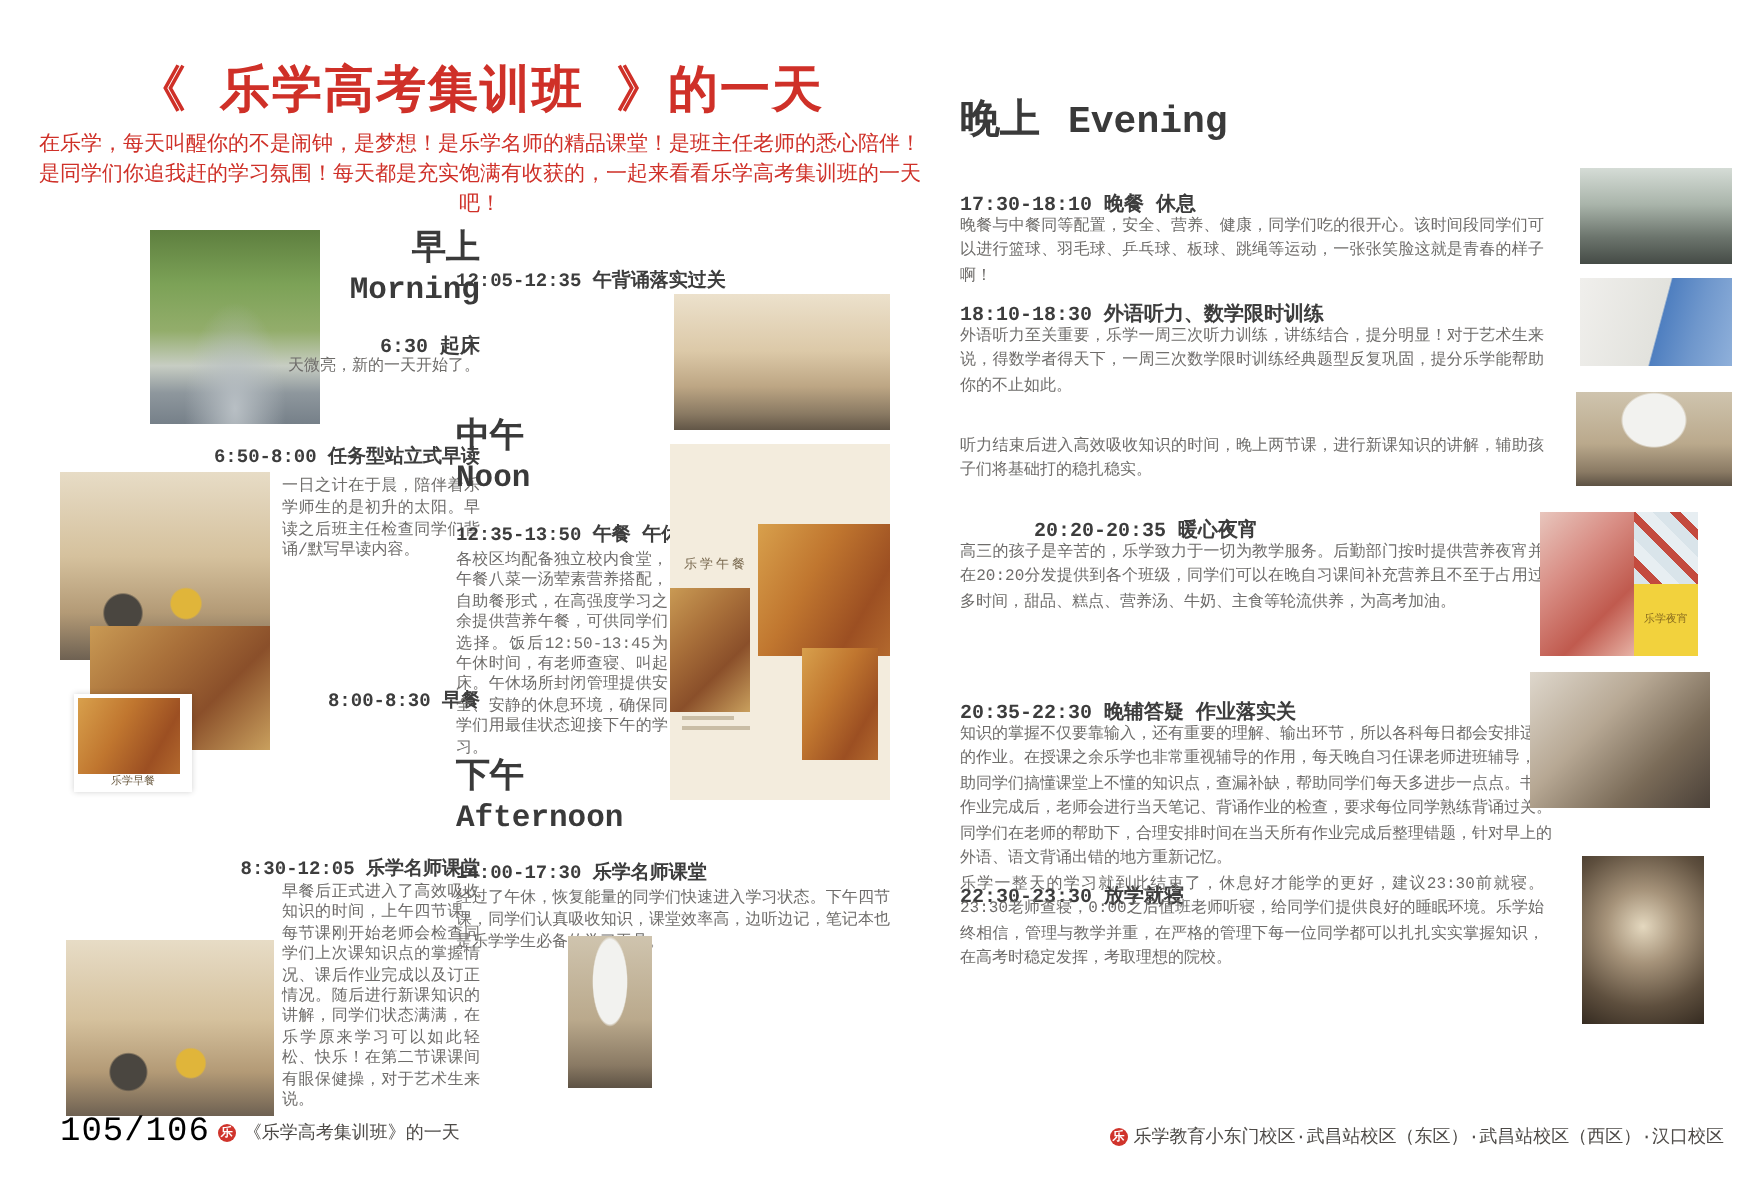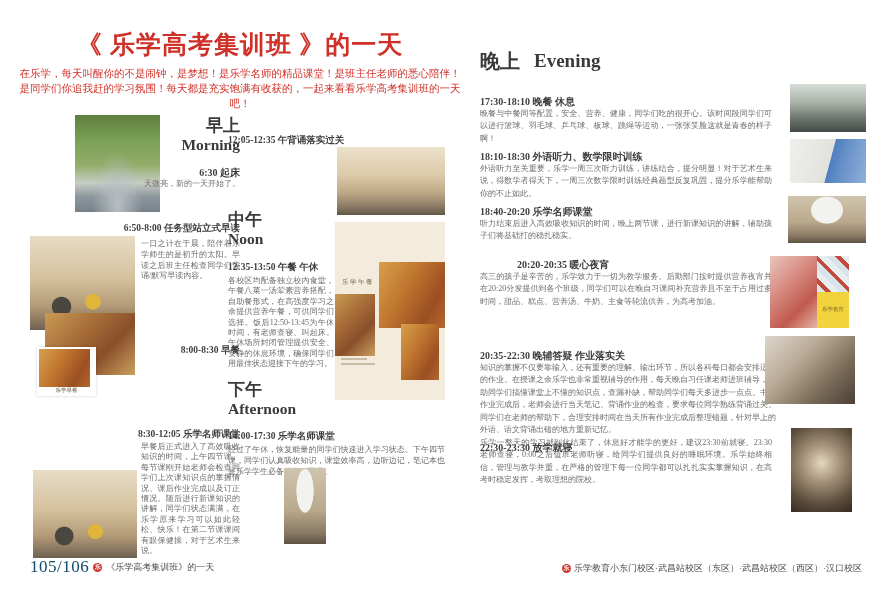--- a/index.html
+++ b/index.html
@@ -1,17 +1,17 @@
 <!DOCTYPE html>
 <html><head>
 <meta charset="utf-8">
 <style>
   html,body{margin:0;padding:0;background:#ffffff;}
   .page{position:relative;width:872px;height:598px;background:#ffffff;overflow:hidden;
-        font-family:Liberation Serif, serif;color:#6a6a6a;}
+        font-family:Liberation Mono, monospace;color:#6a6a6a;}
   .abs{position:absolute;}
   .red{color:#cf3028;}
   .title{font-size:25px;font-weight:bold;text-align:center;letter-spacing:1px;}
   .intro{font-size:10.5px;text-align:center;line-height:1.45;}
   .bighead-cn{font-size:17px;font-weight:bold;color:#3a3a3a;line-height:1.15;}
   .bighead-en{font-size:15.5px;font-weight:bold;color:#3a3a3a;line-height:1.2;}
   .time-head{font-size:9.5px;font-weight:bold;color:#3d3d3d;}
   .time-head-ev{font-size:10px;font-weight:bold;color:#3d3d3d;}
   .body-txt{font-size:8px;line-height:1.35;color:#6e6c6a;text-align:justify;}
   .body-txt-ev{font-size:8px;line-height:1.55;color:#6e6c6a;text-align:justify;}
@@ -37,21 +37,21 @@
   .ph-berry{background:repeating-linear-gradient(45deg,#d9e4ea 0 6px,#c44a3e 6px 10px,#e7eef2 10px 16px);}
   .ph-yellow{background:#f2d23d;display:flex;align-items:center;justify-content:center;}
   .ph-tutor{background:linear-gradient(135deg,#ded7cc 0%,#b7a894 38%,#7a6b58 70%,#4a4038 100%);}
   .ph-corridor{background:radial-gradient(circle at 50% 42%, #e4d8bf 0%, #a6937a 32%, #5e4f3e 70%, #352b21 100%);}
   .card-lunch{background:#f3ecdd;}
   .card-caption{font-size:6.5px;letter-spacing:1.5px;color:#7a6a50;}
   .tiny-caption{font-size:5.5px;color:#6a5a40;text-align:center;line-height:1.3;}
   .cap-bar{position:absolute;height:2px;background:#c9bda5;}
   .logo-dot{display:inline-block;width:9px;height:9px;border-radius:50%;background:#d0342c;color:#ffffff;
             font-size:6px;line-height:9px;text-align:center;vertical-align:middle;font-weight:bold;}
-  .pageno{font-size:17px;color:#0c4a6e;letter-spacing:0.5px;}
+  .pageno{font-size:17px;color:#000000;letter-spacing:0.5px;}
   .foot-txt{font-size:9px;color:#4d4a47;}
   .white-card{background:#ffffff;box-shadow:0 0 3px rgba(0,0,0,0.18);padding:2px;}
 </style>
 </head>
 <body>
 
 <div class="page">
 
   <div class="abs title red" style="left:30px;top:28px;width:420px;">《 乐学高考集训班 》的一天</div>
   <div class="abs intro red" style="left:18px;top:81px;width:444px;">是同学们你追我赶的学习氛围！每天都是充实饱满有收获的，一起来看看乐学高考集训班的一天吧！</div>
@@ -113,21 +113,20 @@
   </div>
 
   <div class="abs time-head-ev" style="left:480px;top:95px;width:300px;">17:30-18:10 晚餐 休息</div>
   <div class="abs body-txt-ev" style="left:480px;top:108px;width:292px;">晚餐与中餐同等配置，安全、营养、健康，同学们吃的很开心。该时间段同学们可以进行篮球、羽毛球、乒乓球、板球、跳绳等运动，一张张笑脸这就是青春的样子啊！</div>
   <div class="photo ph-dinner" style="left:790px;top:84px;width:76px;height:48px;"></div>
 
   <div class="abs time-head-ev" style="left:480px;top:150px;width:300px;">18:10-18:30 外语听力、数学限时训练</div>
   <div class="abs body-txt-ev" style="left:480px;top:163px;width:292px;">外语听力至关重要，乐学一周三次听力训练，讲练结合，提分明显！对于艺术生来说，得数学者得天下，一周三次数学限时训练经典题型反复巩固，提分乐学能帮助你的不止如此。</div>
   <div class="photo ph-notes" style="left:790px;top:139px;width:76px;height:44px;"></div>
 
-  <div class="abs time-head-ev" style="left:480px;top:205px;width:300px;">18:40-20:20 乐学名师课堂</div>
   <div class="abs body-txt-ev" style="left:480px;top:218px;width:292px;">听力结束后进入高效吸收知识的时间，晚上两节课，进行新课知识的讲解，辅助孩子们将基础打的稳扎稳实。</div>
   <div class="photo ph-board" style="left:788px;top:196px;width:78px;height:47px;"></div>
 
   <div class="abs time-head-ev" style="left:480px;top:258px;width:300px;margin-left:37px;">20:20-20:35 暖心夜宵</div>
   <div class="abs body-txt-ev" style="left:480px;top:271px;width:292px;">高三的孩子是辛苦的，乐学致力于一切为教学服务。后勤部门按时提供营养夜宵并在20:20分发提供到各个班级，同学们可以在晚自习课间补充营养且不至于占用过多时间，甜品、糕点、营养汤、牛奶、主食等轮流供养，为高考加油。</div>
   <div class="abs" style="left:770px;top:256px;width:79px;height:72px;display:flex;">
     <div class="photo ph-dessert" style="position:relative;width:47px;height:72px;"></div>
     <div style="width:32px;display:flex;flex-direction:column;">
       <div class="photo ph-berry" style="position:relative;width:32px;height:36px;"></div>
       <div class="ph-yellow" style="width:32px;height:36px;">

